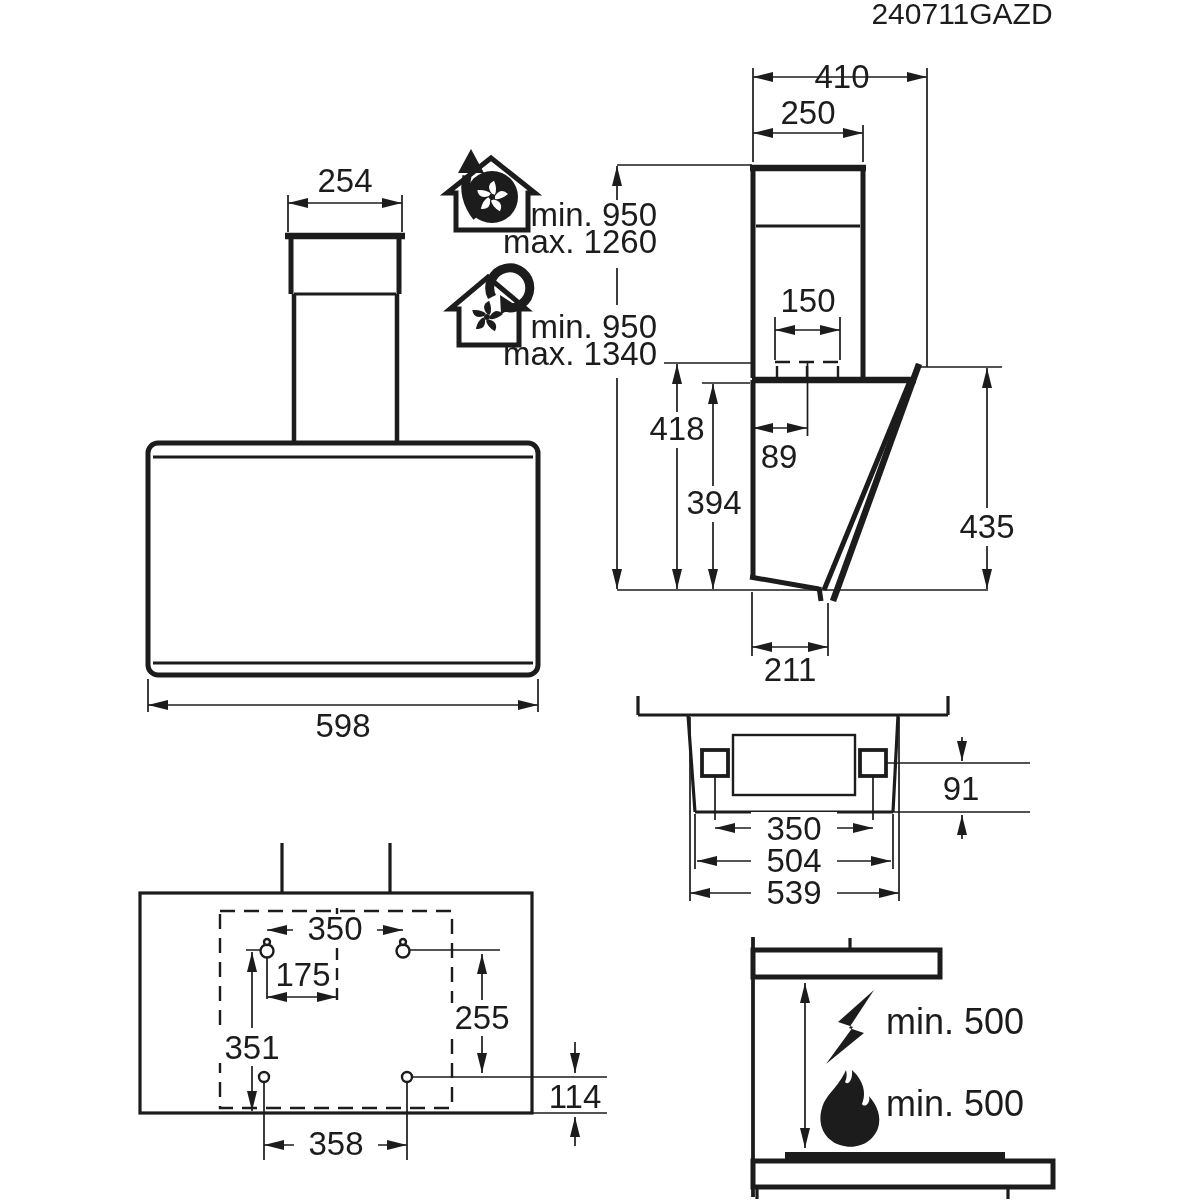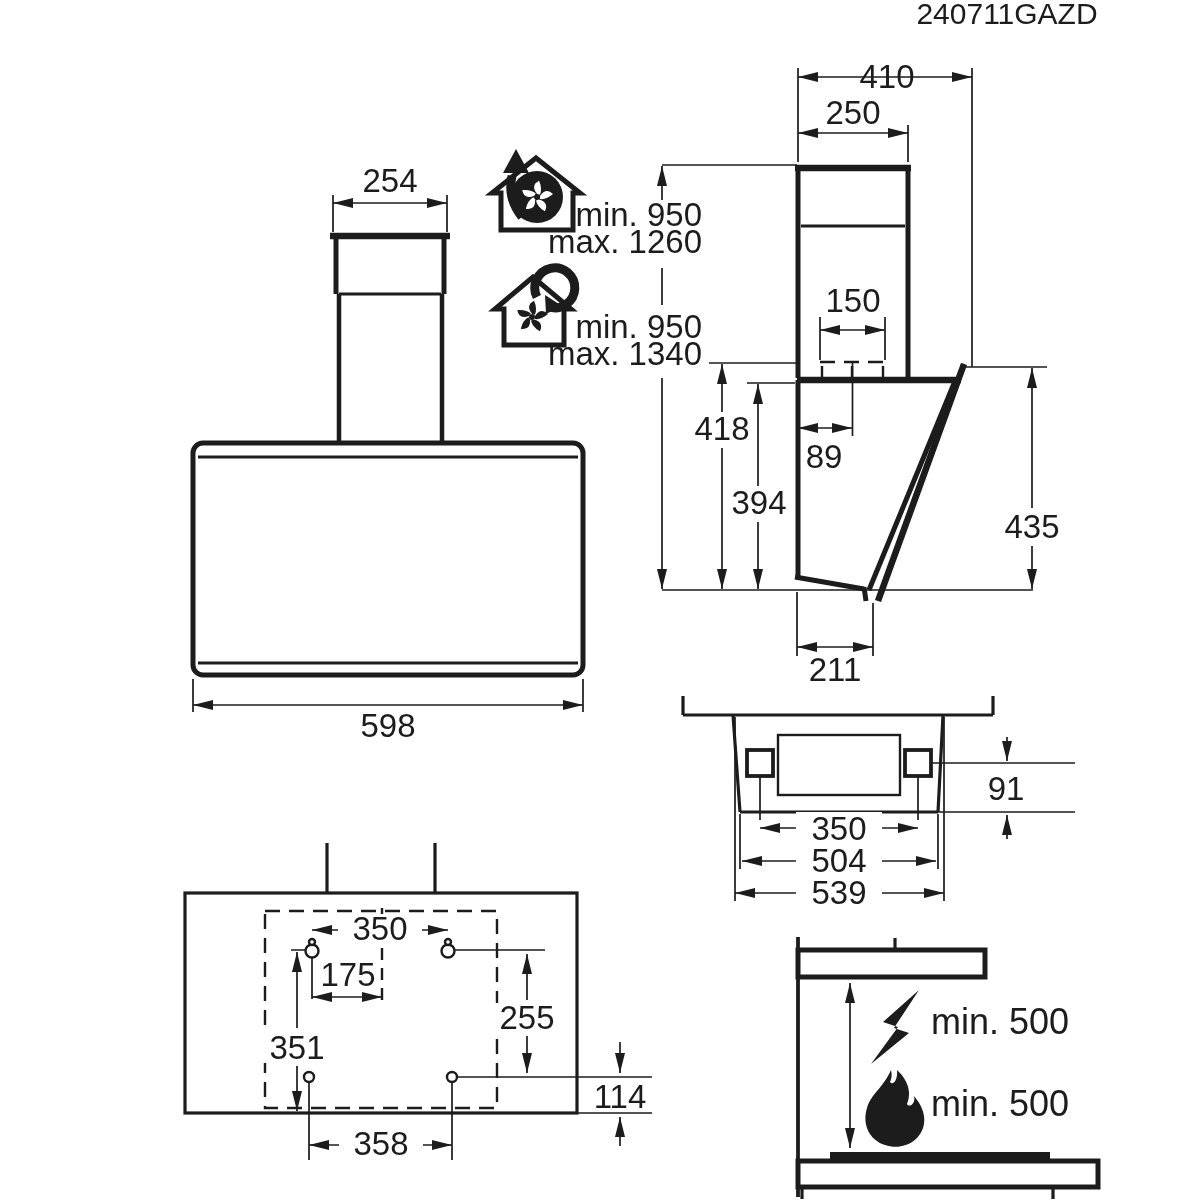--- a/index.html
+++ b/index.html
@@ -1,16 +1,16 @@
 <!DOCTYPE html>
 <html><head>
 <meta charset="utf-8">
 <style>
   html,body{margin:0;padding:0;background:#fff;}
-  #stage{width:1107px;height:1200px;position:relative;background:#fff;padding-left:45px;}
+  #stage{width:1107px;height:1200px;position:relative;background:#fff;}
   svg{display:block;}
   .ln{stroke:#1c1c1c;stroke-width:1.7;fill:none;stroke-linecap:butt;}
   .ln2{stroke:#1c1c1c;stroke-width:2.4;fill:none;}
   .ln3{stroke:#1c1c1c;stroke-width:3.2;fill:none;}
   .ln4{stroke:#1c1c1c;stroke-width:3.8;fill:none;}
   .ln45{stroke:#1c1c1c;stroke-width:4.5;fill:none;}
   .ln5{stroke:#1c1c1c;stroke-width:5;fill:none;}
   .ln6{stroke:#1c1c1c;stroke-width:6.5;fill:none;}
   .ln9{stroke:#1c1c1c;stroke-width:9;fill:none;}
   .fw{fill:#fff;}

